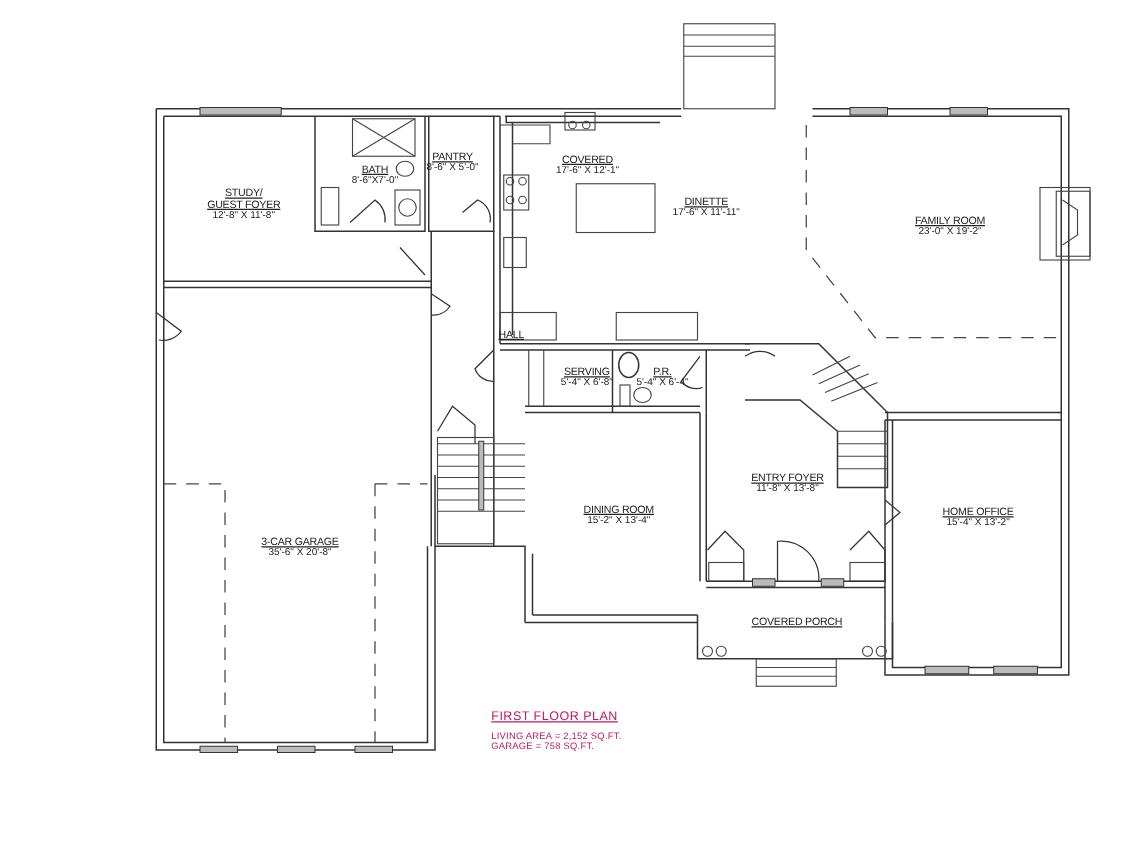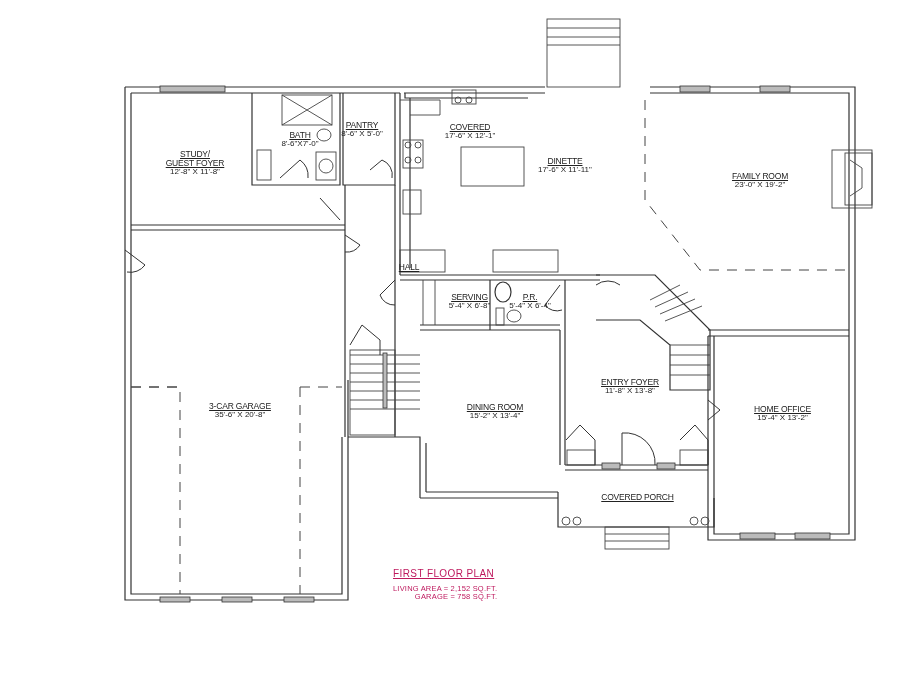--- a/index.html
+++ b/index.html
@@ -10,21 +10,21 @@
   .thin { fill:none; stroke:#444; stroke-width:0.9; }
   .dash { fill:none; stroke:#444; stroke-width:1; stroke-dasharray:10 8; }
   .win  { fill:#bbb; stroke:#333; stroke-width:0.8; }
   .door { fill:none; stroke:#333; stroke-width:1; }
   .lbl { position:absolute; text-align:center; color:#222; line-height:1.05;
          font-family:"Liberation Sans Narrow","Liberation Sans", sans-serif; }
   .lbl .nm { font-size:8.5px; text-decoration:underline; letter-spacing:-0.2px; white-space:nowrap; display:block; }
   .lbl .dm { font-size:8px; white-space:nowrap; display:block; }
   .title-block { position:absolute; left:393px; top:568px; color:#be185d; }
   .title-block .t { font-size:10px; text-decoration:underline; letter-spacing:0.4px; display:block; margin-bottom:6px; }
-  .title-block .s { font-size:7.5px; display:block; line-height:1.05; letter-spacing:0.2px;text-align:right; }
+  .title-block .s { font-size:7.5px; display:block; line-height:1.05; letter-spacing:0.2px; }
 </style>
 </head>
 <body>
 
 <svg id="plan" width="900" height="675" viewBox="0 0 900 675" xmlns="http://www.w3.org/2000/svg">
 
   <g>
     <path class="wall" d="M125,87 H545 M650,87 H855 V540 H708 V498 M125,87 V600 H348 V437 M348,437 V380"></path>
     <path class="wall" d="M131,93 H400 M404,93 H545 M650,93 H849 V534 H714 V498 M131,93 V594 H342 V437"></path>
 
@@ -193,21 +193,21 @@
   <span class="nm">HALL</span>
 </div>
 <div class="lbl" style="left:437px; top:293px; width:65px;">
   <span class="nm">SERVING</span>
   <span class="dm">5'-4" X 6'-8"</span>
 </div>
 <div class="lbl" style="left:500px; top:293px; width:60px;">
   <span class="nm">P.R.</span>
   <span class="dm">5'-4" X 6'-4"</span>
 </div>
-<div class="lbl" style="left:195px; top:402px; width:90px;">
+<div class="lbl" style="left:195px; top:429px; width:90px;">
   <span class="nm">3-CAR GARAGE</span>
   <span class="dm">35'-6" X 20'-8"</span>
 </div>
 <div class="lbl" style="left:455px; top:403px; width:80px;">
   <span class="nm">DINING ROOM</span>
   <span class="dm">15'-2" X 13'-4"</span>
 </div>
 <div class="lbl" style="left:595px; top:378px; width:70px;">
   <span class="nm">ENTRY FOYER</span>
   <span class="dm">11'-8" X 13'-8"</span>

